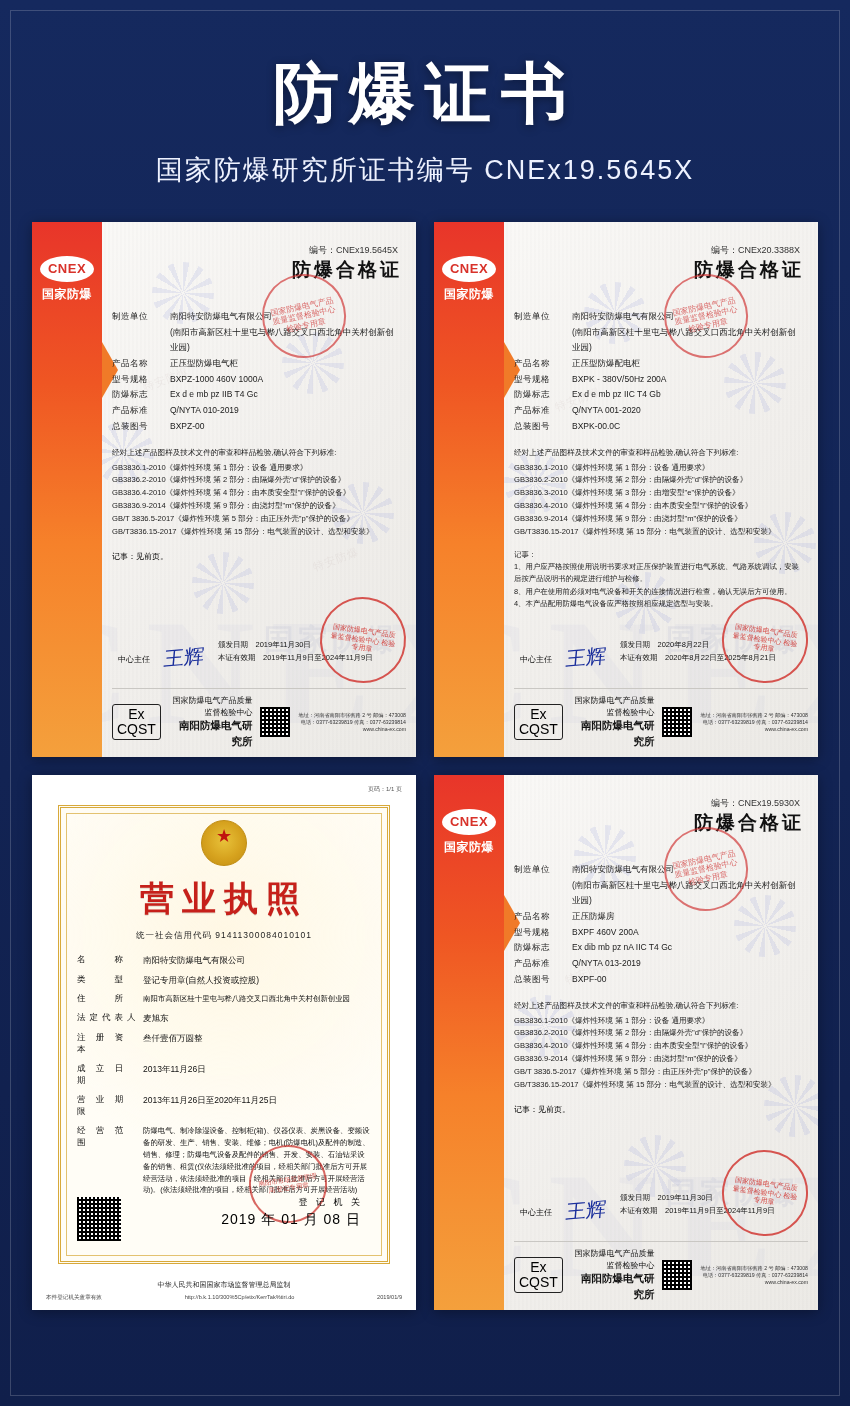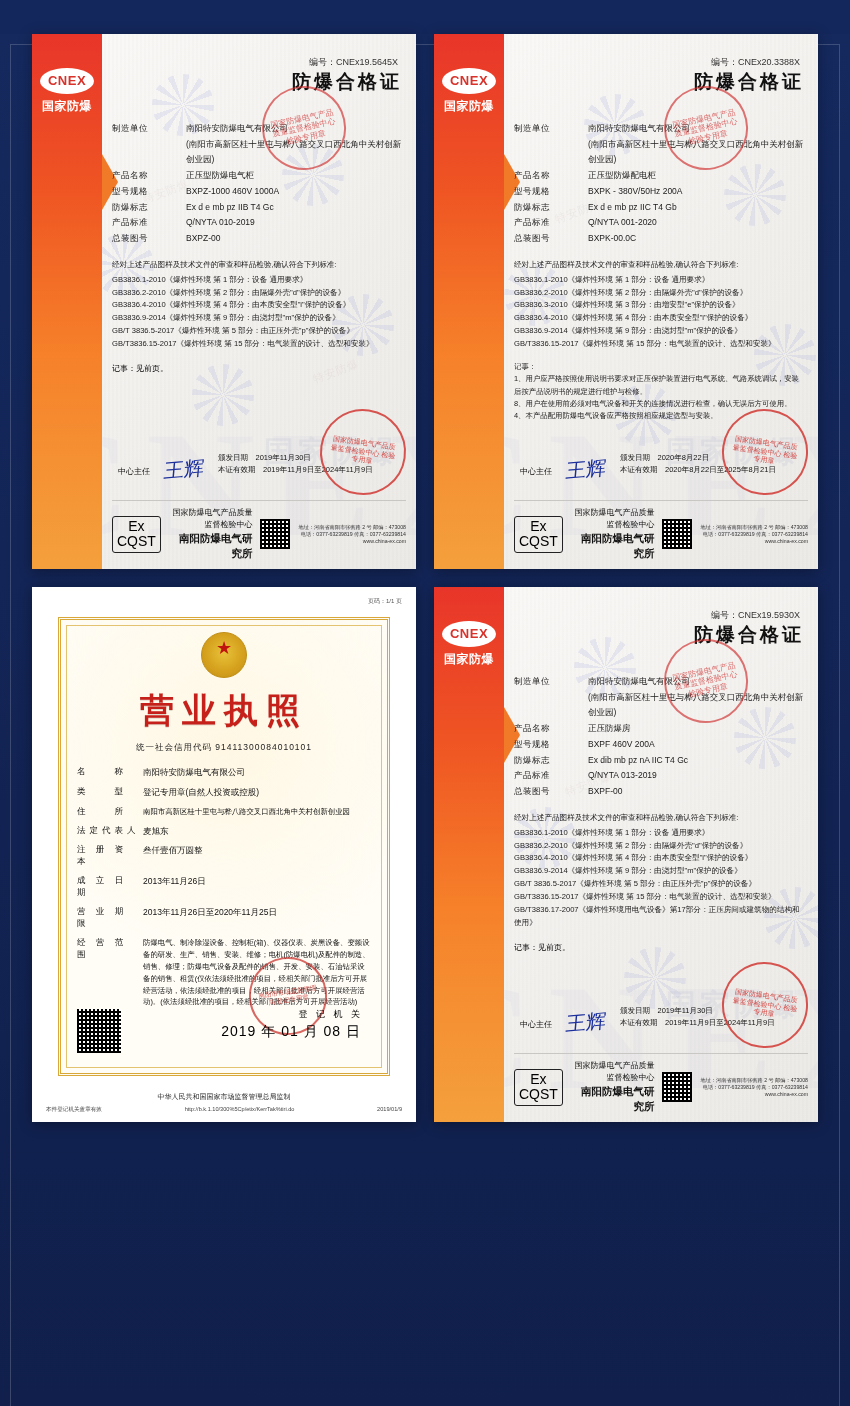--- a/index.html
+++ b/index.html
@@ -204,21 +204,21 @@
     transform: rotate(-12deg);
     padding: 6px;
     opacity: 0.85;
   }
   .kv {
     margin-top: 26px;
     font-size: 8.5px;
     color: #1a1a1a;
     line-height: 1.85;
   }
-  .kv .row { display: flex; gap: 16px; }
+  .kv .row { display: flex; }
   .kv .k { width: 58px; flex: 0 0 58px; letter-spacing: 0.5px; }
   .kv .v { flex: 1; }
   .section-note {
     margin-top: 12px;
     font-size: 7.6px;
     line-height: 1.7;
     color: #1a1a1a;
   }
   .section-note .lead { margin-bottom: 2px; }
   .notes-block {
@@ -446,20 +446,24 @@
     text-align: center;
     font-size: 7px;
     color: #222;
   }
 </style>
 </head>
 <body>
 
 <div class="page">
 
+  <div class="header">
+    <div class="main-title">防爆证书</div>
+    <div class="sub-title">国家防爆研究所证书编号  CNEx19.5645X</div>
+  </div>
 
   <div class="grid">
 
     <div class="cert">
       <div class="paper"></div>
       <div class="wm">
         <div class="flower" style="left:120px;top:40px;"></div>
         <div class="flower" style="left:250px;top:110px;"></div>
         <div class="flower" style="left:60px;top:200px;"></div>
         <div class="flower" style="left:300px;top:260px;"></div>
@@ -738,21 +742,20 @@
             </div>
         </div>
         <div class="section-note">
           <div class="lead">经对上述产品图样及技术文件的审查和样品检验,确认符合下列标准:</div>
           <div>GB3836.1-2010《爆炸性环境  第 1 部分：设备  通用要求》</div>
           <div>GB3836.2-2010《爆炸性环境  第 2 部分：由隔爆外壳"d"保护的设备》</div>
           <div>GB3836.4-2010《爆炸性环境  第 4 部分：由本质安全型"i"保护的设备》</div>
           <div>GB3836.9-2014《爆炸性环境  第 9 部分：由浇封型"m"保护的设备》</div>
           <div>GB/T 3836.5-2017《爆炸性环境  第 5 部分：由正压外壳"p"保护的设备》</div>
           <div>GB/T3836.15-2017《爆炸性环境  第 15 部分：电气装置的设计、选型和安装》</div>
-          <div>GB/T3836.17-2007《爆炸性环境用电气设备》第17部分：正压房间或建筑物的结构和使用》</div>
         </div>
         <div class="remark">记事：见前页。</div>
       </div>
       <div class="sign-row" style="left:86px;right:14px;">
         <div class="sign-label">中心主任</div>
         <div class="sign-mark">王辉</div>
         <div class="issue-col">
           <div><span>颁发日期</span>　<span>2019年11月30日</span></div>
           <div><span>本证有效期</span>　<span>2019年11月9日至2024年11月9日</span></div>
         </div>

